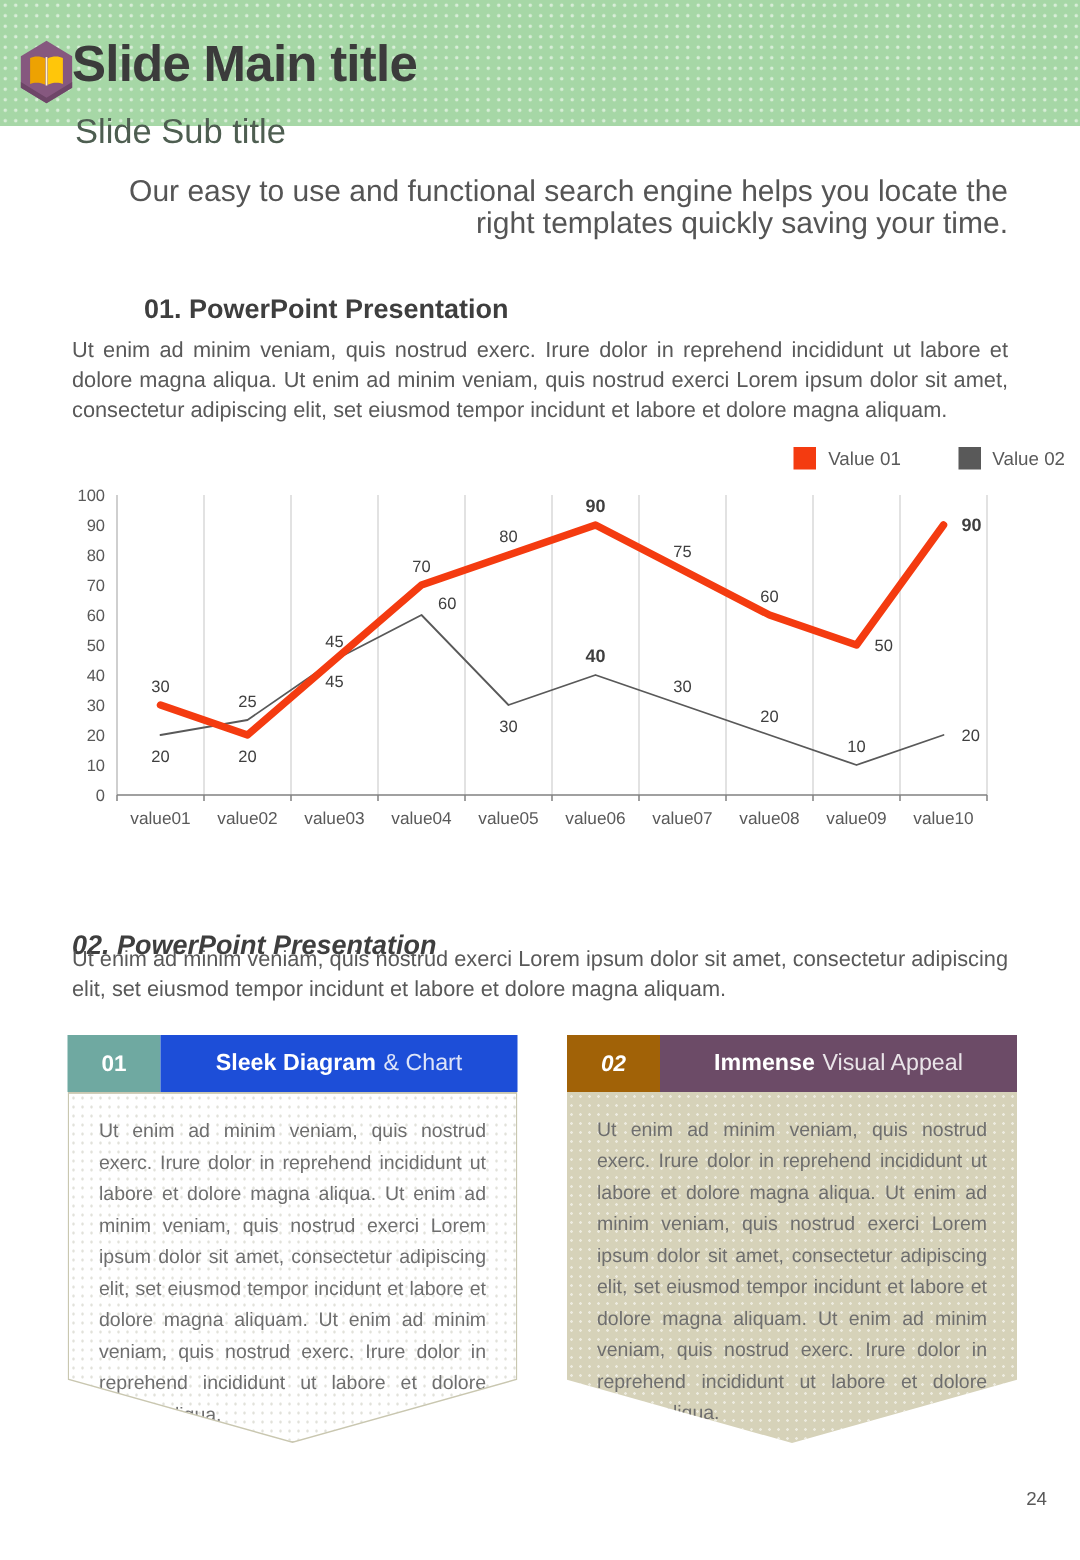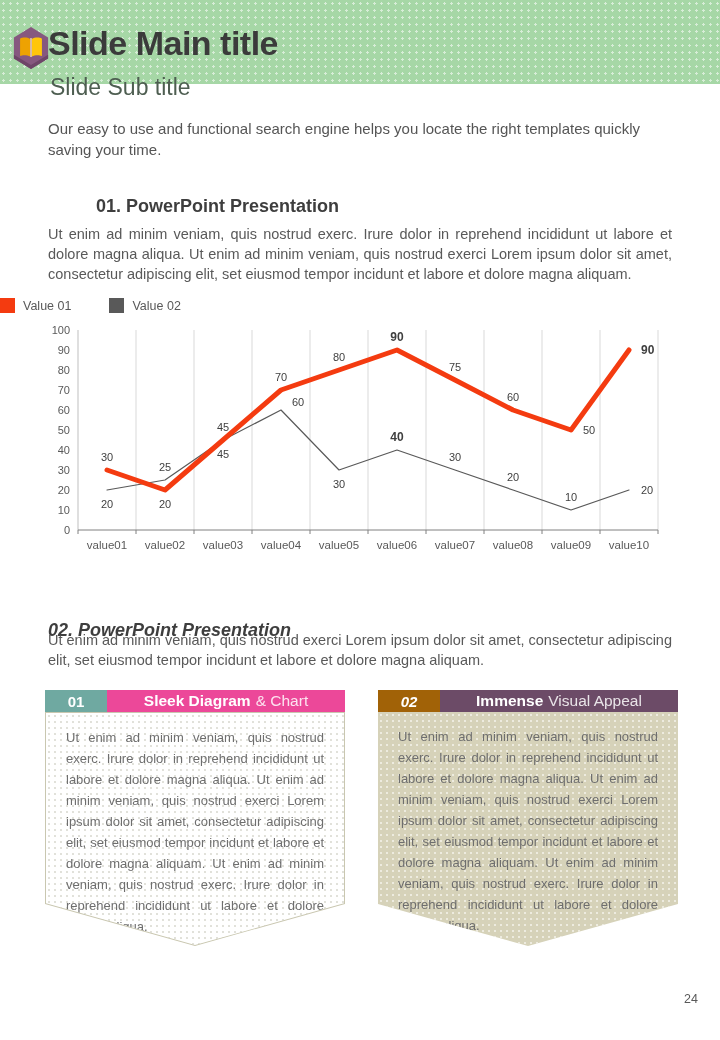--- a/index.html
+++ b/index.html
@@ -18,45 +18,45 @@
     background-size:7px 7px;
   }
   .logo{left:12px;top:26px;width:38px;height:44px;}
   .main-title{
     left:48px;top:24px;font-size:34px;font-weight:800;color:#3b3b3b;letter-spacing:-.5px;
   }
   .sub-title{left:50px;top:74px;font-size:23px;font-weight:400;color:#4e5e51;}
 
   
   .intro{
-    left:48px;top:118px;width:624px;font-size:15px;line-height:21px;color:#555555;
+    left:48px;top:118px;width:624px;font-size:20px;line-height:21px;color:#555555;text-align:right;
   }
 
   
   .sec-heading{font-size:18px;font-weight:700;color:#3e3e3e;}
   .sec1-heading{left:48px;top:196px;margin-left:48px;}
   .sec1-body{left:48px;top:224px;width:624px;}
   .sec-body{font-size:14.5px;line-height:20px;color:#595959;text-align:justify;}
   .sec2-heading{left:48px;top:620px;font-style:italic;}
   .sec2-body{left:48px;top:630px;width:624px;}
 
   
-  .legend{left:0;top:298px;width:710px;display:flex;gap:38px;}
+  .legend{left:0;top:298px;width:710px;display:flex;justify-content:flex-end;gap:38px;}
   .legend-item{display:flex;align-items:center;gap:8px;}
   .legend-swatch{width:15px;height:15px;display:inline-block;}
   .legend-label{font-size:12.5px;color:#595959;}
 
   
   .chart-wrap{left:40px;top:322px;width:640px;height:240px;}
 
   
   .card{width:300px;top:690px;}
   .card1{left:45px;}
   .card2{left:378px;}
-  .card-header{display:flex;height:22px;width:300px;justify-content:flex-end;}
+  .card-header{display:flex;height:38px;width:300px;justify-content:flex-end;}
   .card-tab{
     width:62px;display:flex;align-items:center;justify-content:center;
     color:#ffffff;font-size:15px;font-weight:700;
   }
   .card-band{
     flex:1;display:flex;align-items:center;justify-content:center;
     color:#ffffff;font-size:15.5px;
   }
   .card-band .t-bold{font-weight:700;}
   .card-band .t-rest{font-weight:400;color:rgba(255,255,255,.85);margin-left:5px;}
@@ -186,21 +186,21 @@
       <text x="601" y="32" text-anchor="start" font-size="12" font-weight="700" fill="#3f3f3f">90</text>
     </svg>
 </div>
 
 <div class="abs sec-heading sec2-heading">02. PowerPoint Presentation</div>
 <div class="abs sec-body sec2-body">Ut enim ad minim veniam, quis nostrud exerci  Lorem ipsum dolor sit amet, consectetur adipiscing elit, set eiusmod tempor incidunt et labore et dolore magna aliquam.</div>
 
 <div class="abs card card1">
   <div class="card-header">
     <div class="card-tab" style="background:#6fa9a1;">01</div>
-    <div class="card-band" style="background:#ec4899;">
+    <div class="card-band" style="background:#1d4ed8;">
       <span class="t-bold">Sleek Diagram</span>
       <span class="t-rest">&amp; Chart</span>
     </div>
   </div>
   <div class="card-body-outer">
     <div class="card-body-inner">
       <div class="card-text">Ut enim ad minim veniam, quis nostrud exerc. Irure dolor in reprehend incididunt ut labore et dolore magna aliqua. Ut enim ad minim veniam, quis nostrud exerci  Lorem ipsum dolor sit amet, consectetur adipiscing elit, set eiusmod tempor incidunt et labore et dolore magna aliquam. Ut enim ad minim veniam, quis nostrud exerc. Irure dolor in reprehend incididunt ut labore et dolore magna aliqua.</div>
     </div>
   </div>
 </div>

